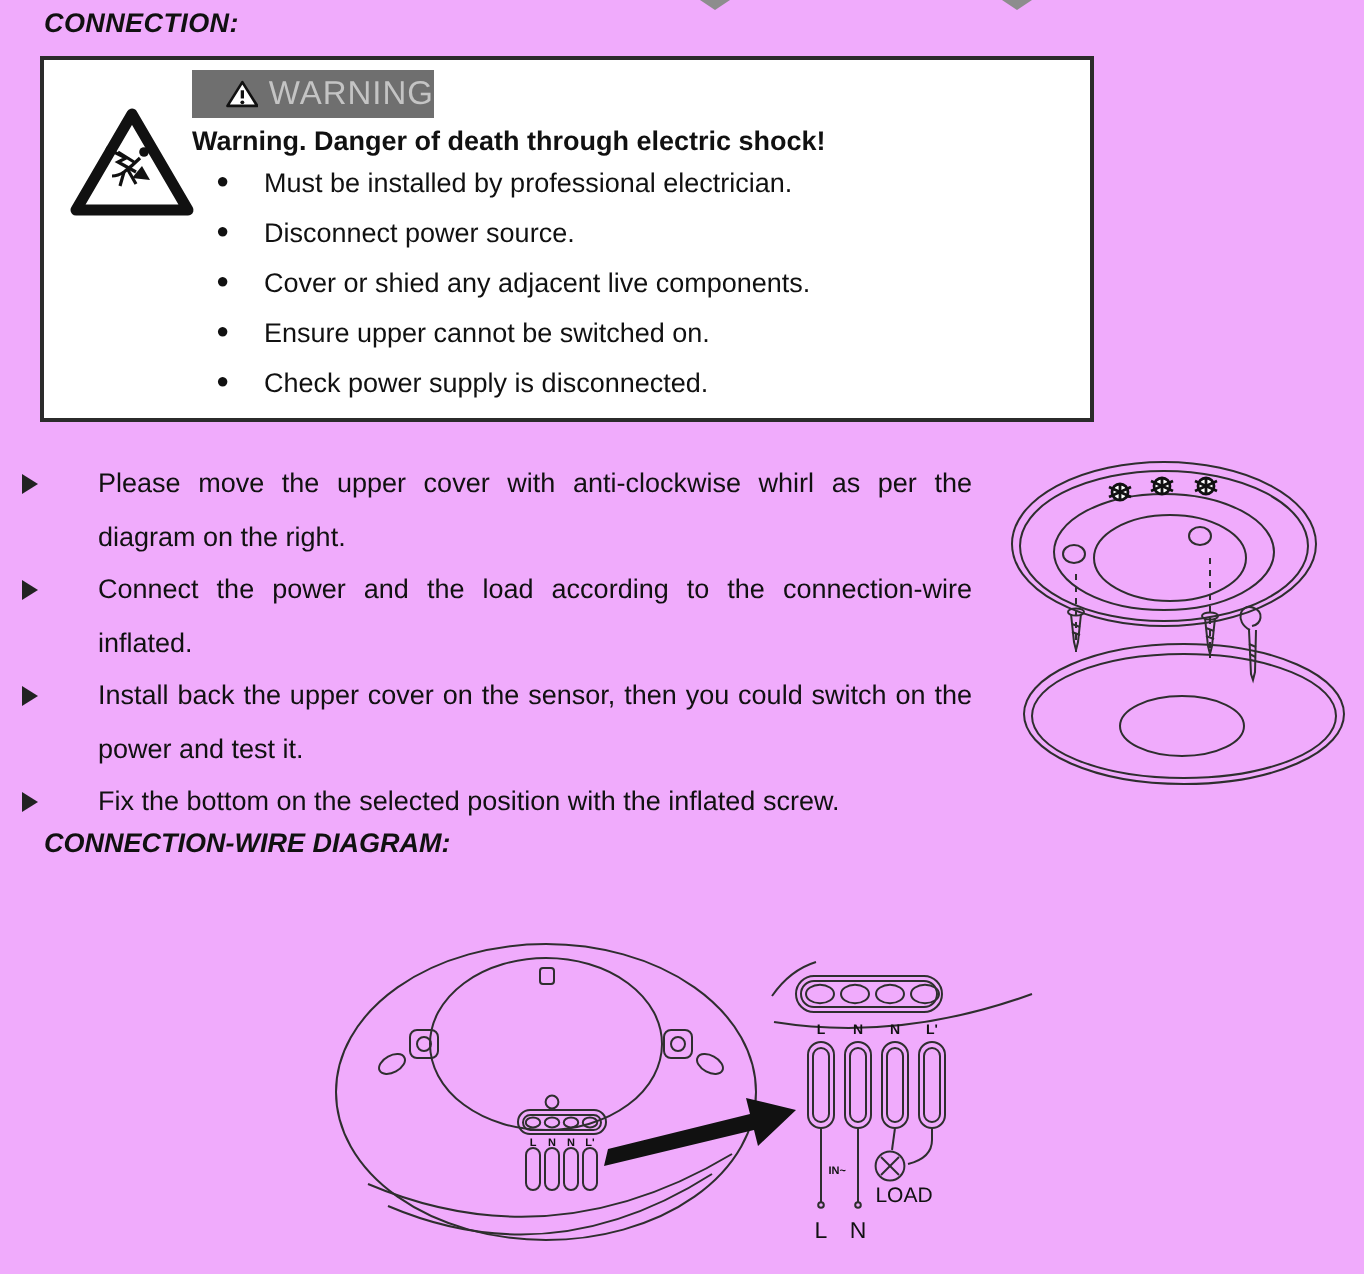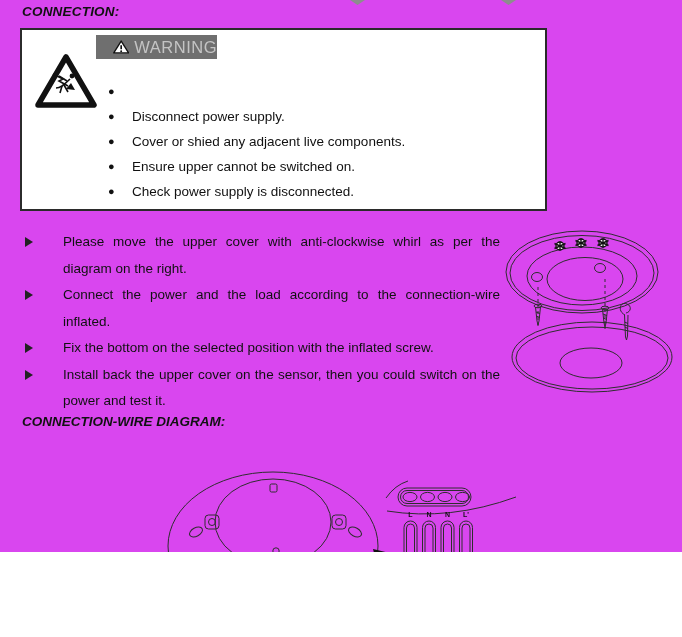--- a/index.html
+++ b/index.html
@@ -1,34 +1,34 @@
 <!DOCTYPE html>
 <html><head>
 <meta charset="utf-8">
 <style>
   html,body{margin:0;padding:0;background:#fff;}
-  .page{position:relative;width:682px;height:552px;background:#d946ef;overflow:hidden;
+  .page{position:relative;width:682px;height:637px;background:#f0abfc;overflow:hidden;
         font-family:"Liberation Sans","DejaVu Sans",sans-serif;color:#111;}
   .crop-artifact{position:absolute;top:0;width:15px;height:5px;background:#8d8d8d;
         clip-path:polygon(0 0,100% 0,50% 100%);}
   .page-title{position:absolute;left:22px;top:4px;font-size:13.5px;font-weight:bold;
         font-style:italic;letter-spacing:.2px;}
   
   .warnbox{position:absolute;left:20px;top:28px;width:523px;height:179px;
         border:2px solid #2b2b2b;background:#fff;}
   .hazard-triangle{position:absolute;left:12px;top:22px;}
   .warn-banner{position:absolute;left:74px;top:5px;width:121px;height:24px;background:#6f6f6f;
         display:flex;align-items:center;gap:5px;padding-left:17px;box-sizing:border-box;}
   .warn-banner .banner-label{color:#c4c4c4;font-size:16.5px;letter-spacing:.5px;line-height:1;}
   .warn-headline{position:absolute;left:74px;top:33px;font-size:13.5px;font-weight:bold;}
   .warn-list{position:absolute;left:86px;top:49px;margin:0;padding:0;list-style:none;}
   .warn-list li{font-size:13.5px;line-height:25px;display:flex;}
   .warn-list li .dot{width:24px;font-size:11px;}
   
-  .instructions{position:absolute;left:25px;top:229px;width:477px;}
+  .instructions{position:absolute;left:11px;top:229px;width:477px;}
   .instr-item{display:flex;margin:0;}
   .instr-item .marker{width:38px;flex:none;padding-top:8px;}
   .instr-item .marker i{display:block;width:0;height:0;border-left:8px solid #222;
         border-top:5px solid transparent;border-bottom:5px solid transparent;}
   .instr-item p{margin:0;width:437px;font-size:13.5px;line-height:26.5px;
         text-align:justify;}
   .diagram-right{position:absolute;left:502px;top:227px;}
   .wire-heading{position:absolute;left:22px;top:414px;font-size:13.5px;font-weight:bold;
         font-style:italic;}
   .wire-note{position:absolute;left:22px;top:443px;font-size:13.5px;}
@@ -60,28 +60,30 @@
 
     <div class="warn-banner">
       <svg width="22" height="20" viewBox="0 0 22 20">
         <polygon points="11,2 21,18 1,18" fill="#fff" stroke="#111" stroke-width="1.8" stroke-linejoin="round"></polygon>
         <line x1="11" y1="7.5" x2="11" y2="13" stroke="#111" stroke-width="2.2"></line>
         <circle cx="11" cy="15.6" r="1.3" fill="#111"></circle>
       </svg>
       <span class="banner-label">WARNING</span>
     </div>
 
+    <div class="warn-headline">Warning. Danger of death through electric shock!</div>
 
     <ul class="warn-list">
       <li>
           <span class="dot">●</span>
-        </li>
-      <li>
-          <span class="dot">●</span>
-          <span>Disconnect power supply.</span>
+          <span>Must be installed by professional electrician.</span>
+        </li>
+      <li>
+          <span class="dot">●</span>
+          <span>Disconnect power source.</span>
         </li>
       <li>
           <span class="dot">●</span>
           <span>Cover or shied any adjacent live components.</span>
         </li>
       <li>
           <span class="dot">●</span>
           <span>Ensure upper cannot be switched on.</span>
         </li>
       <li>
@@ -101,27 +103,27 @@
     <div class="instr-item">
       <span class="marker">
           <i></i>
         </span>
       <p>Connect the power and the load according to the connection-wire inflated.</p>
     </div>
     <div class="instr-item">
       <span class="marker">
           <i></i>
         </span>
+      <p>Install back the upper cover on the sensor, then you could switch on the power and test it.</p>
+    </div>
+    <div class="instr-item">
+      <span class="marker">
+          <i></i>
+        </span>
       <p>Fix the bottom on the selected position with the inflated screw.</p>
-    </div>
-    <div class="instr-item">
-      <span class="marker">
-          <i></i>
-        </span>
-      <p>Install back the upper cover on the sensor, then you could switch on the power and test it.</p>
     </div>
   </div>
 
   <svg class="diagram-right" width="178" height="188" viewBox="0 0 178 188">
     <defs>
       <g id="tscrew" stroke="#111" stroke-width="1.4" fill="none">
         <circle r="4" fill="#fff"></circle>
         <line x1="-5.5" y1="-2.5" x2="5.5" y2="2.5"></line>
         <line x1="-5.5" y1="2.5" x2="5.5" y2="-2.5"></line>
         <line x1="0" y1="-4.5" x2="0" y2="4.5"></line>

